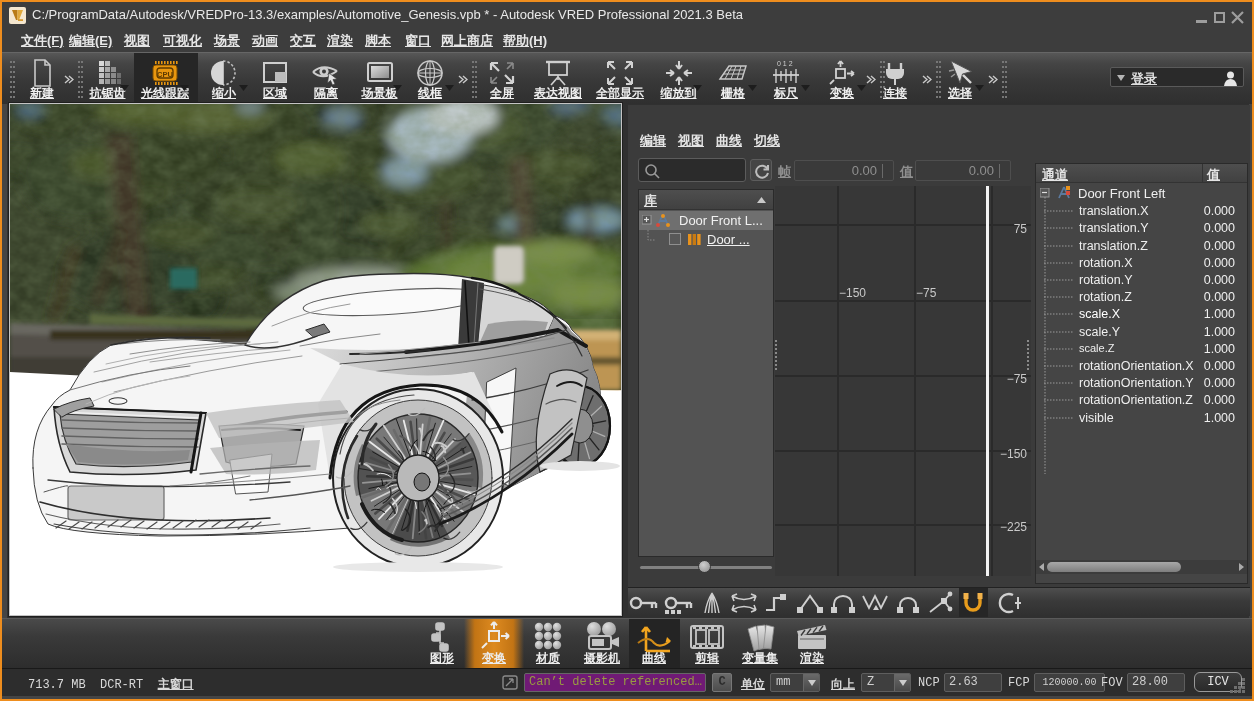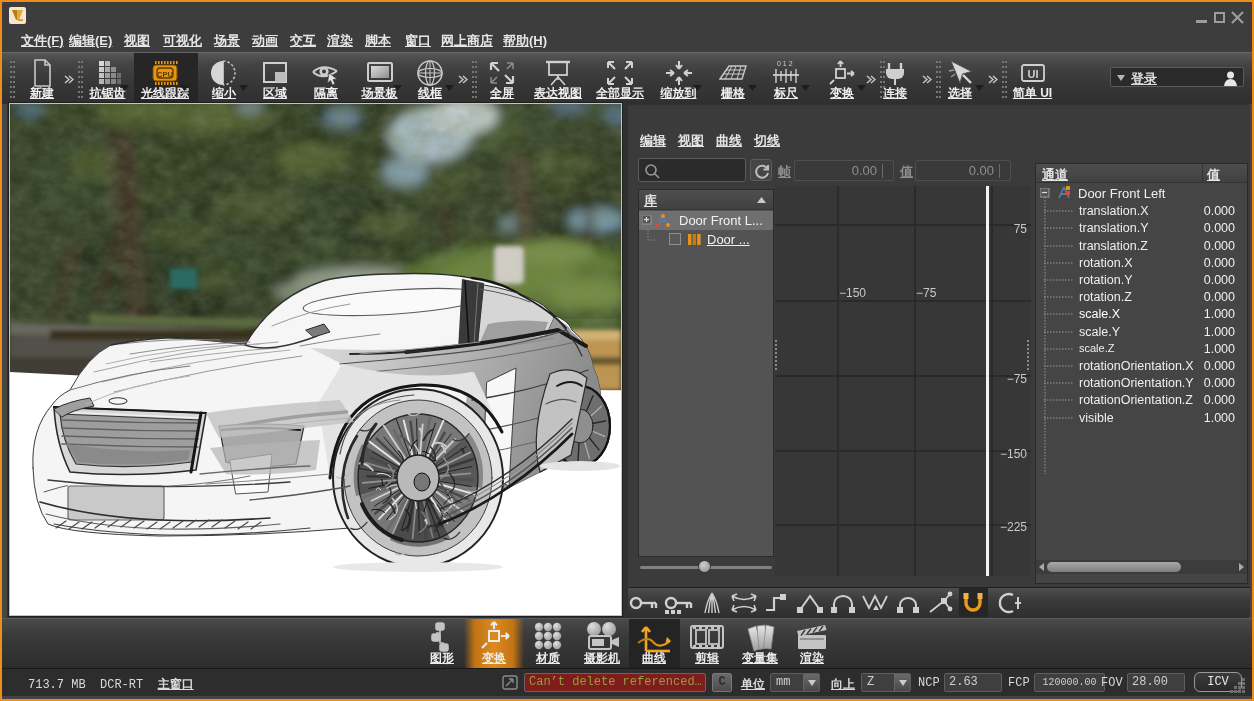--- a/index.html
+++ b/index.html
@@ -28,20 +28,21 @@
 </style></head><body>
 <div id="win">
 <div id="frame"></div>
 <div id="titlebar">
   <svg class="abs" style="left:7px;top:5px" width="17" height="17">
         <rect x="0" y="0" width="17" height="17" rx="2" fill="#f5e7cf"></rect>
         <path d="M3 3 L7 13 L8.5 13 L8.5 3 Z" fill="#b97b16"></path>
         <path d="M14 3 L10 13 L8.5 13 L8.5 3 Z" fill="#e0a93c"></path>
         <rect x="9" y="12.2" width="5" height="1.8" fill="#d69a2e"></rect>
       </svg>
+  <div class="abs" style="left:30px;top:5px;white-space:nowrap">C:/ProgramData/Autodesk/VREDPro-13.3/examples/Automotive_Genesis.vpb * - Autodesk VRED Professional 2021.3 Beta</div>
   <div class="abs" style="left:1194px;top:18px;width:11px;height:3px;background:#9d9d9d"></div>
   <div class="abs" style="left:1212px;top:10px;width:11px;height:11px;border:2px solid #9d9d9d"></div>
   <svg class="abs" style="left:1229px;top:9px" width="13" height="13">
         <path d="M1 1 L12 12 M12 1 L1 12" stroke="#9d9d9d" stroke-width="2.2"></path>
       </svg>
 </div>
 <div id="menubar">
   <span class="mi zh" style="left:19px">文件(F)</span>
   <span class="mi zh" style="left:67px">编辑(E)</span>
   <span class="mi zh" style="left:122px">视图</span>
@@ -219,27 +220,20 @@
         </svg>
         <div class="lab zh">连接</div>
       </div>
       <div class="tbi" style="left:932px;width:52px">
         <svg width="34" height="32" viewBox="0 0 34 32">
           <path d="M8 4 l9 22 2.5 -9 9 -2.5 z" fill="#d8d8d8" stroke="#555" stroke-width="1"></path>
           <path d="M20 18 l8 8" stroke="#d8d8d8" stroke-width="2.4"></path>
           <path d="M6 14 l5 -1 M8 20 l4 -3" stroke="#9a9a9a" stroke-width="1.4"></path>
         </svg>
         <div class="lab zh">选择</div>
-      </div>
-      <div class="tbi" style="left:991px;width:79px">
-        <svg width="34" height="32" viewBox="0 0 34 32">
-          <rect x="6" y="8" width="22" height="16" rx="2" fill="none" stroke="#cfcfcf" stroke-width="1.8"></rect>
-          <text x="17" y="20.5" font-size="11" font-weight="bold" text-anchor="middle" fill="#cfcfcf" font-family="Liberation Sans">UI</text>
-        </svg>
-        <div class="lab zh">简单 UI</div>
       </div>
       <svg class="abs" style="left:118px;top:32px" width="9" height="6">
         <path d="M0 0 h9 l-4.5 6 z" fill="#1d1d1d"></path>
       </svg>
       <svg class="abs" style="left:178px;top:32px" width="9" height="6">
         <path d="M0 0 h9 l-4.5 6 z" fill="#1d1d1d"></path>
       </svg>
       <svg class="abs" style="left:237px;top:32px" width="9" height="6">
         <path d="M0 0 h9 l-4.5 6 z" fill="#1d1d1d"></path>
       </svg>
@@ -1202,21 +1196,21 @@
         </svg>
         <div class="lab zh">渲染</div>
       </div>
     </div>
 <div id="statusbar">
       <span class="slab" style="left:26px">713.7 MB&nbsp;&nbsp;DCR-RT&nbsp;&nbsp;<span class="zh">主窗口</span></span>
       <svg class="abs" style="left:500px;top:6px" width="16" height="15">
         <rect x="1" y="1" width="14" height="13" rx="2" fill="none" stroke="#8a8a8a" stroke-width="1.4"></rect>
         <path d="M4 11 L11 4 M11 4 h-4 M11 4 v4" stroke="#8a8a8a" stroke-width="1.3" fill="none"></path>
       </svg>
-      <div class="sfield" style="left:522px;width:182px;color:#989b42;background:#7f1d1d;border-color:#666">Can’t delete referenced…</div>
+      <div class="sfield" style="left:522px;width:182px;color:#989b42;background:#701a75;border-color:#666">Can’t delete referenced…</div>
       <div class="abs" style="left:710px;top:4px;width:20px;height:19px;background:linear-gradient(#6a6a6a,#4c4c4c);border:1px solid #777;border-radius:2px;color:#2c2c2c;font-size:12px;text-align:center;line-height:17px;font-weight:bold">C</div>
       <span class="slab zh" style="left:739px">单位</span>
       <div class="sfield" style="left:768px;width:50px;padding:0"><span style="padding-left:5px">mm</span><span class="abs" style="right:0;top:0;width:16px;height:17px;background:linear-gradient(#6a6a6a,#484848);border-left:1px solid #666">
           <svg class="abs" style="left:4px;top:6px" width="8" height="6">
             <path d="M0 0 h8 l-4 6 z" fill="#ccc"></path>
           </svg>
         </span></div>
       <span class="slab zh" style="left:829px">向上</span>
       <div class="sfield" style="left:859px;width:50px;padding:0"><span style="padding-left:5px">Z</span><span class="abs" style="right:0;top:0;width:16px;height:17px;background:linear-gradient(#6a6a6a,#484848);border-left:1px solid #666">
           <svg class="abs" style="left:4px;top:6px" width="8" height="6">

